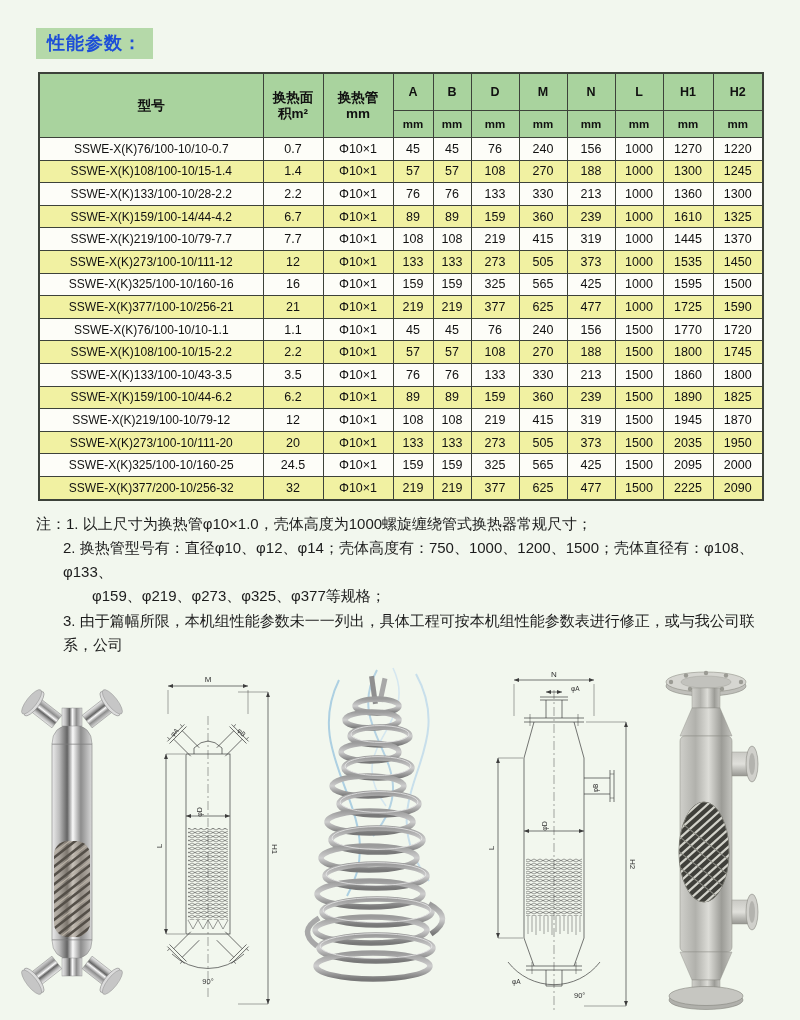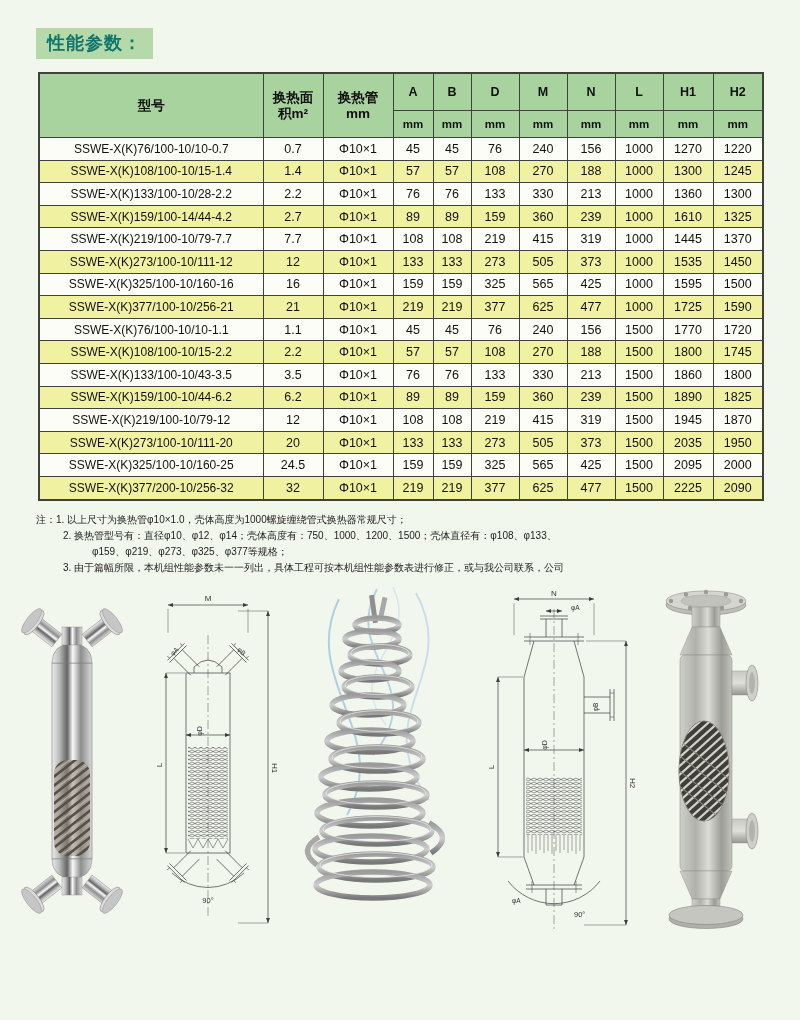--- a/index.html
+++ b/index.html
@@ -1,31 +1,31 @@
 <!DOCTYPE html>
 <html><head>
 <meta charset="utf-8">
 <style>
   html,body{margin:0;padding:0;}
   body{font-family:"Liberation Sans","DejaVu Sans",sans-serif;}
   .page{width:800px;height:1020px;background:#f2f7ee;overflow:hidden;position:relative;}
-  .badge{display:inline-block;margin:28px 0 0 36px;background:#b5d9a9;color:#0f766e;
+  .badge{display:inline-block;margin:28px 0 0 36px;background:#b5d9a9;color:#1d4ed8;
          font-weight:bold;font-size:18px;padding:3px 11px 4px;letter-spacing:1px;}
   table.spec{border-collapse:collapse;table-layout:fixed;width:724px;margin:13px 0 0 38px;
              border:2px solid #3d423a;}
   table.spec th,table.spec td{border:1px solid #3d423a;text-align:center;padding:0;
              overflow:hidden;white-space:nowrap;color:#111;}
   table.spec thead th{background:#a9d39e;font-weight:bold;}
   tr.hrow1 th{height:36px;font-size:13.5px;line-height:1.15;}
   tr.hrow1 th.dim-h{font-size:12.5px;}
   tr.hrow2 th{height:26px;font-size:11.5px;font-weight:bold;}
   tbody td{height:21.6px;font-size:12.5px;background:#fdfdf8;}
   tbody tr.alt td{background:#f1f1a2;}
   tbody td.model{font-size:12px;letter-spacing:0;}
-  .notes{margin:11px 30px 0 36px;font-size:10px;color:#1c1c1c;line-height:1.62;}
+  .notes{margin:11px 30px 0 36px;font-size:15px;color:#1c1c1c;line-height:1.62;}
   .note-line.ind0{padding-left:0;}
   .note-line.ind1{padding-left:27px;}
   .note-line.ind2{padding-left:56px;}
   .figures{margin-top:9px;padding:0 8px 0 10px;display:flex;justify-content:space-between;
            align-items:flex-start;}
   svg text{font-family:"Liberation Sans","DejaVu Sans",sans-serif;fill:#333;stroke:none;}
 </style>
 </head>
 <body>
 
@@ -107,21 +107,21 @@
           <td>76</td>
           <td>133</td>
           <td>330</td>
           <td>213</td>
           <td>1000</td>
           <td>1360</td>
           <td>1300</td>
         </tr>
         <tr class="alt">
           <td class="model">SSWE-X(K)159/100-14/44-4.2</td>
-          <td>2.7</td>
+          <td>6.7</td>
           <td>Φ10×1</td>
           <td>89</td>
           <td>89</td>
           <td>159</td>
           <td>360</td>
           <td>239</td>
           <td>1000</td>
           <td>1610</td>
           <td>1325</td>
         </tr>

